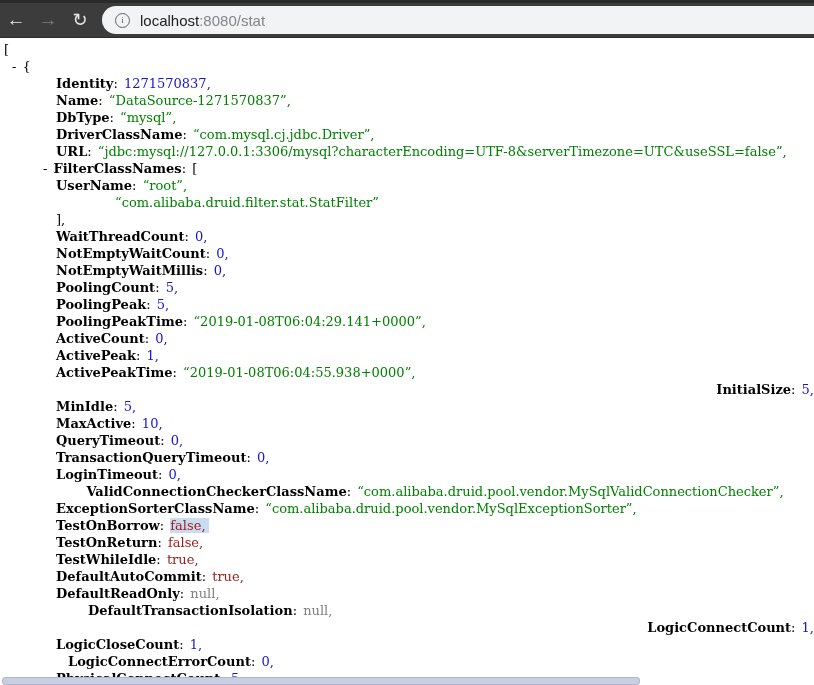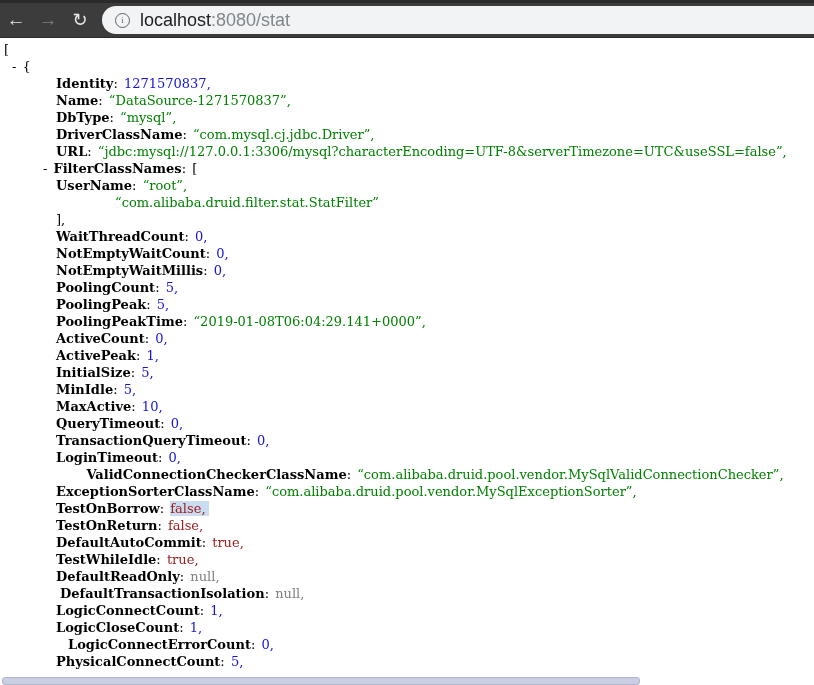--- a/index.html
+++ b/index.html
@@ -23,21 +23,21 @@
   .omnibox{
     flex:1;height:28px;margin-left:6px;background:var(--omnibox_bg);
     border-radius:14px 0 0 14px;display:flex;align-items:center;min-width:0;
   }
   .info-icon{
     width:13px;height:13px;border:1.5px solid var(--info_icon);border-radius:50%;
     margin:0 10px 0 13px;display:flex;align-items:center;justify-content:center;
     color:var(--info_icon);font-size:9px;font-family:"Liberation Serif",serif;
     flex:0 0 auto;
   }
-  .url{font-size:18px;white-space:nowrap;overflow:hidden;}
+  .url{font-size:15px;white-space:nowrap;overflow:hidden;}
   .url .host{color:var(--url_host);}
   .url .path{color:var(--url_path);}
   
   .content{
     position:relative;height:648px;overflow:hidden;background:#fff;
     font-family:"DejaVu Serif","Liberation Serif",serif;font-size:13px;
     padding-top:3px;box-sizing:border-box;
   }
   .row{height:17px;line-height:17px;white-space:pre;}
   .toggle{color:#000;margin-right:6px;cursor:pointer;}
@@ -89,35 +89,36 @@
       <div class="row" style="padding-left: 115px;"><span class="val str">“com.alibaba.druid.filter.stat.StatFilter”</span></div>
       <div class="row" style="padding-left: 56px;"><span class="punct">],</span></div>
       <div class="row" style="padding-left: 56px;"><span class="key">WaitThreadCount</span><span class="colon">: </span><span class="val num">0,</span></div>
       <div class="row" style="padding-left: 56px;"><span class="key">NotEmptyWaitCount</span><span class="colon">: </span><span class="val num">0,</span></div>
       <div class="row" style="padding-left: 56px;"><span class="key">NotEmptyWaitMillis</span><span class="colon">: </span><span class="val num">0,</span></div>
       <div class="row" style="padding-left: 56px;"><span class="key">PoolingCount</span><span class="colon">: </span><span class="val num">5,</span></div>
       <div class="row" style="padding-left: 56px;"><span class="key">PoolingPeak</span><span class="colon">: </span><span class="val num">5,</span></div>
       <div class="row" style="padding-left: 56px;"><span class="key">PoolingPeakTime</span><span class="colon">: </span><span class="val str">“2019-01-08T06:04:29.141+0000”,</span></div>
       <div class="row" style="padding-left: 56px;"><span class="key">ActiveCount</span><span class="colon">: </span><span class="val num">0,</span></div>
       <div class="row" style="padding-left: 56px;"><span class="key">ActivePeak</span><span class="colon">: </span><span class="val num">1,</span></div>
-      <div class="row" style="padding-left: 56px;"><span class="key">InitialSize</span><span class="colon">: </span><span class="val num">5,</span></div>
+      <div class="row" style="padding-left: 56px;"><span class="key">ActivePeakTime</span><span class="colon">: </span><span class="val str">“2019-01-08T06:04:55.938+0000”,</span></div>
+      <div class="row" style="padding-left: 56px; text-align: right;"><span class="key">InitialSize</span><span class="colon">: </span><span class="val num">5,</span></div>
       <div class="row" style="padding-left: 56px;"><span class="key">MinIdle</span><span class="colon">: </span><span class="val num">5,</span></div>
       <div class="row" style="padding-left: 56px;"><span class="key">MaxActive</span><span class="colon">: </span><span class="val num">10,</span></div>
       <div class="row" style="padding-left: 56px;"><span class="key">QueryTimeout</span><span class="colon">: </span><span class="val num">0,</span></div>
       <div class="row" style="padding-left: 56px;"><span class="key">TransactionQueryTimeout</span><span class="colon">: </span><span class="val num">0,</span></div>
       <div class="row" style="padding-left: 56px;"><span class="key">LoginTimeout</span><span class="colon">: </span><span class="val num">0,</span></div>
       <div class="row" style="padding-left: 56px; text-align: center;"><span class="key">ValidConnectionCheckerClassName</span><span class="colon">: </span><span class="val str">“com.alibaba.druid.pool.vendor.MySqlValidConnectionChecker”,</span></div>
       <div class="row" style="padding-left: 56px;"><span class="key">ExceptionSorterClassName</span><span class="colon">: </span><span class="val str">“com.alibaba.druid.pool.vendor.MySqlExceptionSorter”,</span></div>
       <div class="row" style="padding-left: 56px;"><span class="key">TestOnBorrow</span><span class="colon">: </span><span class="val bool sel">false,</span></div>
       <div class="row" style="padding-left: 56px;"><span class="key">TestOnReturn</span><span class="colon">: </span><span class="val bool">false,</span></div>
+      <div class="row" style="padding-left: 56px;"><span class="key">TestWhileIdle</span><span class="colon">: </span><span class="val bool">true,</span></div>
       <div class="row" style="padding-left: 56px;"><span class="key">DefaultAutoCommit</span><span class="colon">: </span><span class="val bool">true,</span></div>
-      <div class="row" style="padding-left: 56px;"><span class="key">TestWhileIdle</span><span class="colon">: </span><span class="val bool">true,</span></div>
       <div class="row" style="padding-left: 56px;"><span class="key">DefaultReadOnly</span><span class="colon">: </span><span class="val nul">null,</span></div>
-      <div class="row" style="padding-left: 60px;"><span class="key">DefaultTransactionIsolation</span><span class="colon">: </span><span class="val nul">null,</span></div>
-      <div class="row" style="padding-left: 56px;"><span class="key">LogicConnectCount</span><span class="colon">: </span><span class="val num">1,</span></div>
+      <div class="row" style="padding-left: 88px;"><span class="key">DefaultTransactionIsolation</span><span class="colon">: </span><span class="val nul">null,</span></div>
+      <div class="row" style="padding-left: 56px; text-align: right;"><span class="key">LogicConnectCount</span><span class="colon">: </span><span class="val num">1,</span></div>
       <div class="row" style="padding-left: 56px;"><span class="key">LogicCloseCount</span><span class="colon">: </span><span class="val num">1,</span></div>
       <div class="row" style="padding-left: 68px;"><span class="key">LogicConnectErrorCount</span><span class="colon">: </span><span class="val num">0,</span></div>
       <div class="row" style="padding-left: 56px;"><span class="key">PhysicalConnectCount</span><span class="colon">: </span><span class="val num">5,</span></div>
     </div>
   <div class="hscroll-track">
     <div class="hscroll-thumb"></div>
   </div>
 </div>
 
 </body></html>

